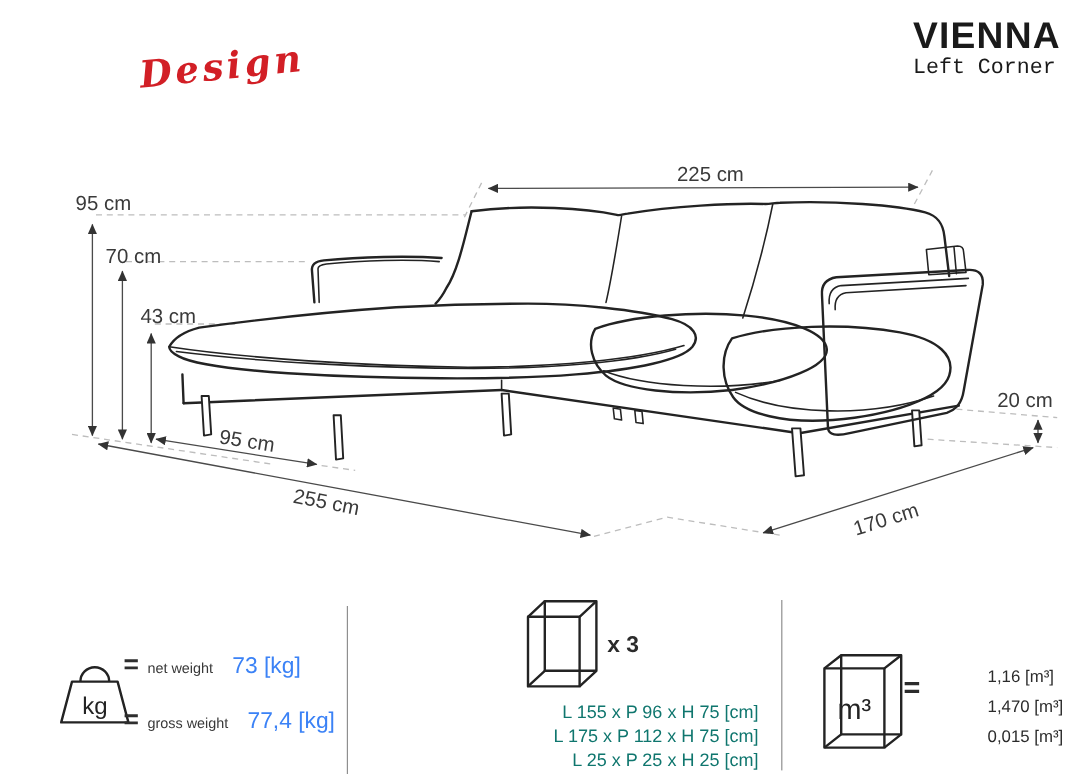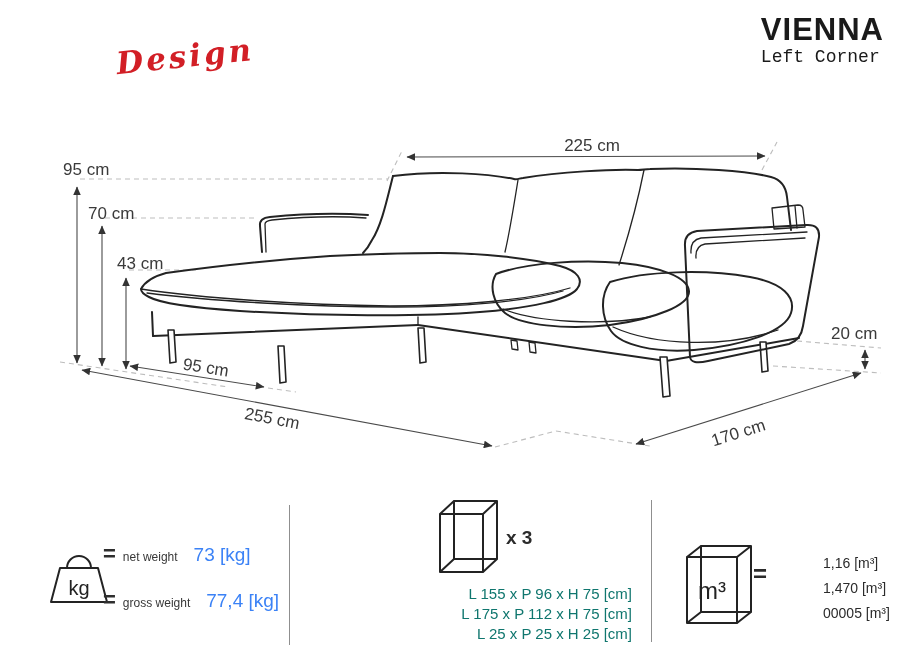--- a/index.html
+++ b/index.html
@@ -196,16 +196,16 @@
   <svg style="position:absolute;left:683px;top:543px;" width="74" height="84" viewBox="0 0 74 84">
     <path class="icon-stroke" stroke-width="2" d="M4,14 L54,14 L54,80 L4,80 Z"></path>
     <path class="icon-stroke" stroke-width="2" d="M18,3 L68,3 L68,69 L18,69 Z"></path>
     <path class="icon-stroke" stroke-width="2" d="M4,14 L18,3 M54,14 L68,3 M54,80 L68,69 M4,80 L18,69"></path>
     <text class="icon-txt" x="29" y="56" font-size="24" text-anchor="middle">m³</text>
   </svg>
   <div class="veq">=</div>
   <div class="vvals">
     <div>1,16 [m³]</div>
     <div>1,470 [m³]</div>
-    <div>00005 [m³]</div>
+    <div>0,015 [m³]</div>
   </div>
 
 </div>
 
 </body></html>

